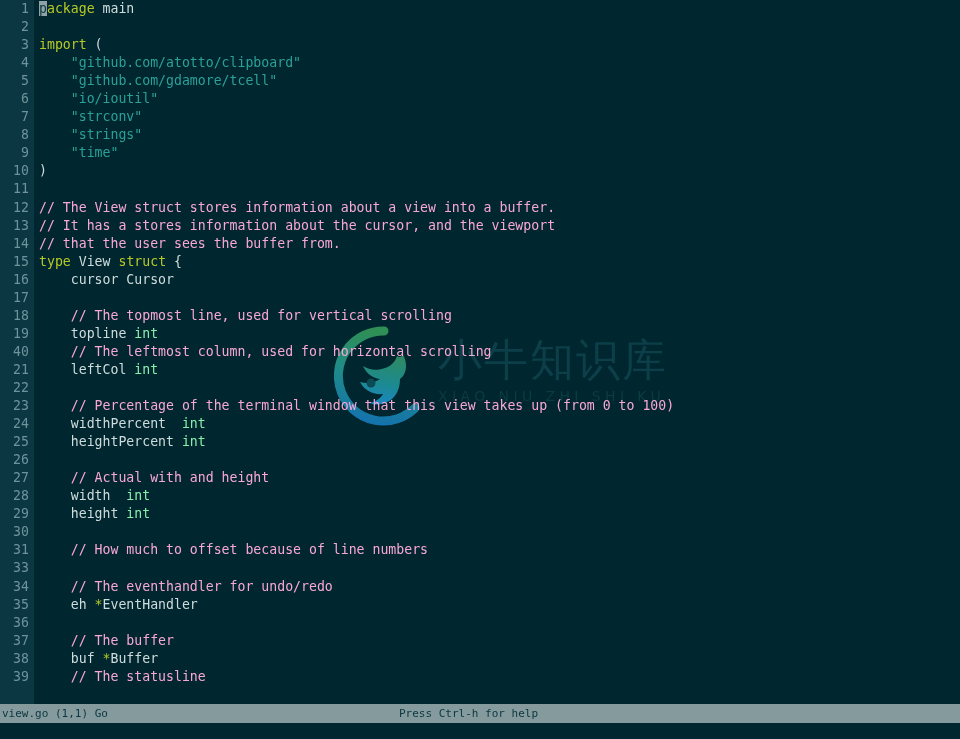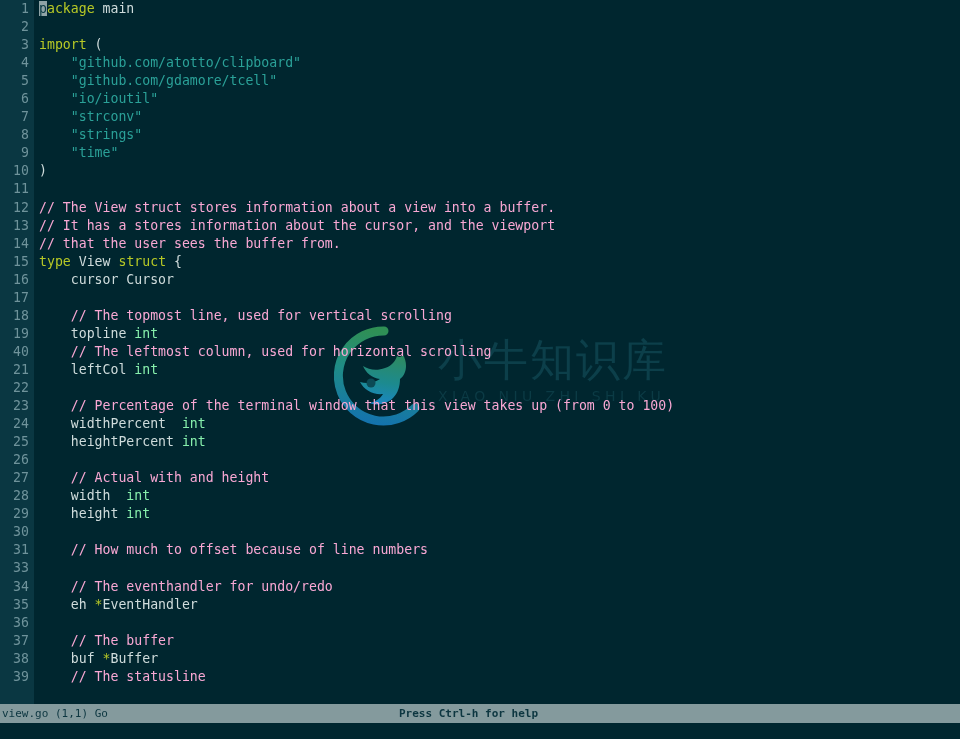--- a/index.html
+++ b/index.html
@@ -135,21 +135,20 @@
   }
   #status-left {
     position: absolute;
     left: 2px;
     top: 0;
   }
   #status-right {
     position: absolute;
     left: 399px;
     top: 0;
-    font-weight: bold;
   }
   #bottom-fill {
     position: absolute;
     left: 0;
     top: 723px;
     width: 960px;
     height: 16px;
     background: #00262f;
     z-index: 3;
   }

